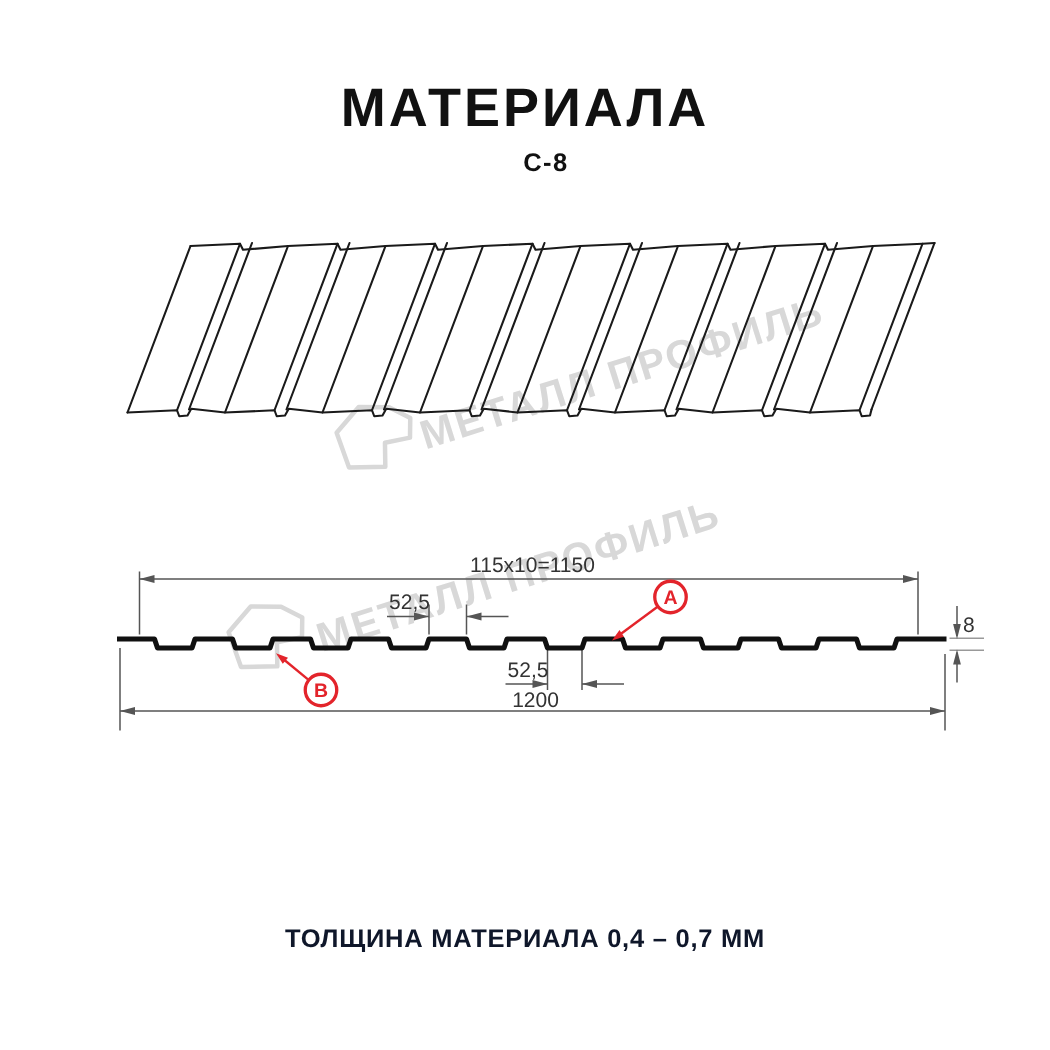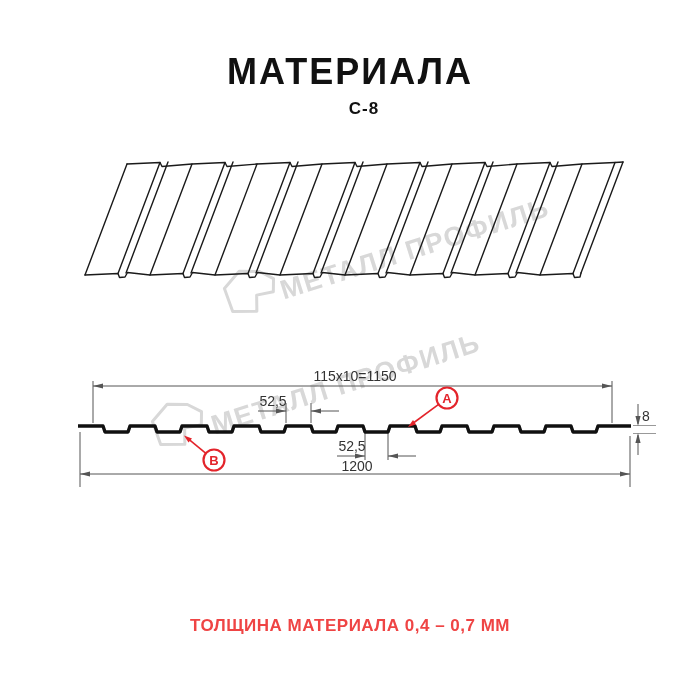--- a/index.html
+++ b/index.html
@@ -28,21 +28,21 @@
   .wm1h{left:221px;top:266px;transform:rotate(-8deg);}
   .wm2h{left:149px;top:399px;transform:rotate(-8deg);}
   
   .svg3d{position:absolute;left:78px;top:153px;z-index:2;}
   .svgcs{position:absolute;left:55px;top:352px;z-index:2;}
   .dimtxt{font-size:14px;fill:#333;font-family:"Liberation Sans",sans-serif;}
   .redtxt{font-size:13px;font-weight:bold;fill:#e3242b;font-family:"Liberation Sans",sans-serif;}
   
   .footer{
     position:absolute;top:616px;left:0;width:700px;text-align:center;z-index:3;
-    font-size:17px;font-weight:bold;letter-spacing:0.5px;color:#ef4444;
+    font-size:17px;font-weight:bold;letter-spacing:0.5px;color:#0f172a;
   }
 </style>
 </head>
 <body>
 
 <div class="page">
 
   <div class="hdr">
     <div class="title">МАТЕРИАЛА</div>
     <div class="subtitle">С-8</div>

